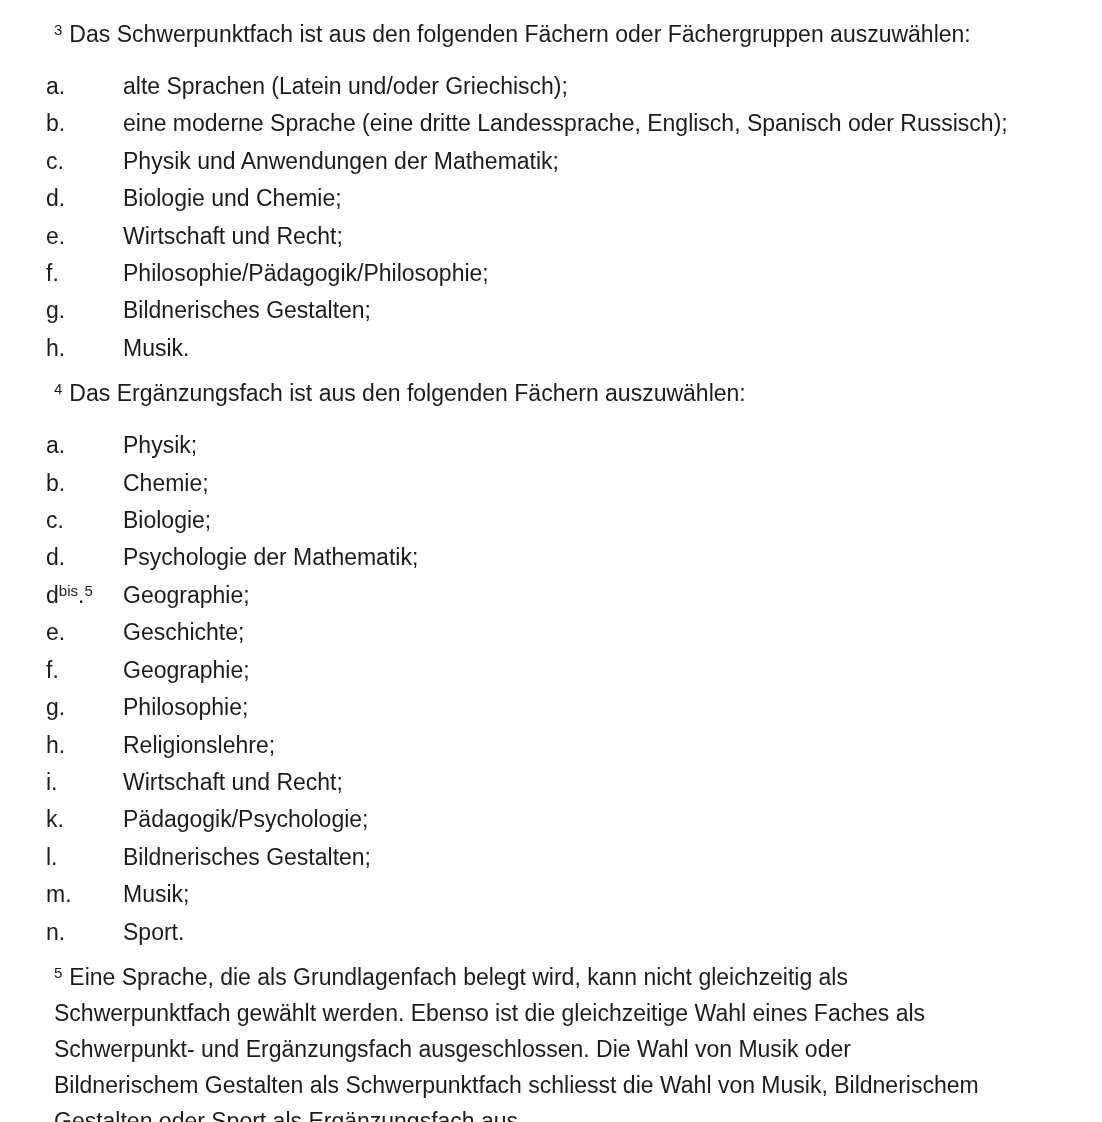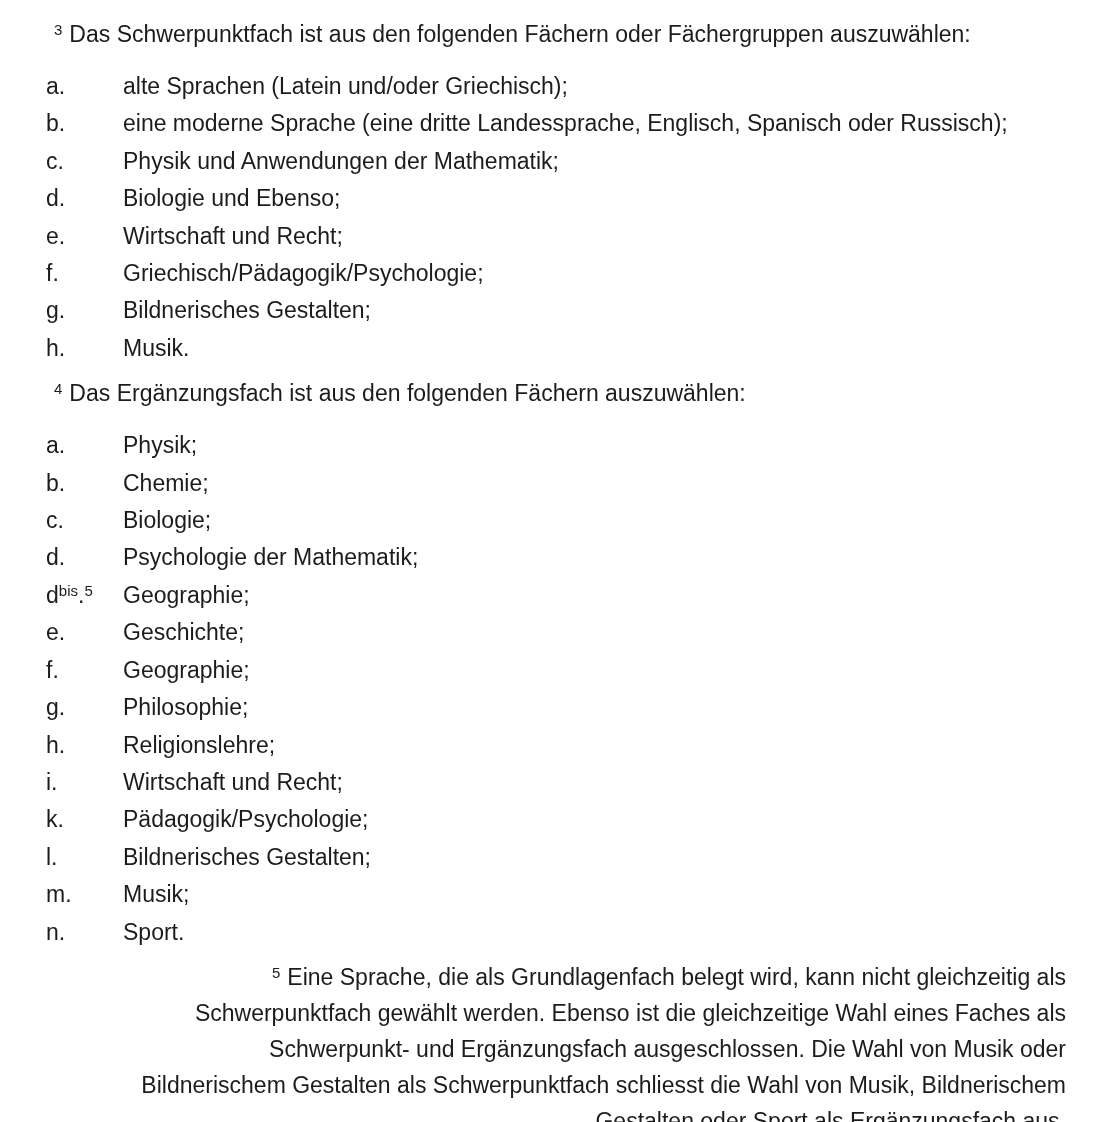--- a/index.html
+++ b/index.html
@@ -36,21 +36,20 @@
   }
   .list-item {
     display: grid;
     grid-template-columns: 77px 1fr;
     line-height: 37.4px;
   }
   .item-label { white-space: nowrap; }
   .para-block .line {
     display: block;
     line-height: 36px;
-    text-align: right;
   }
 </style>
 </head>
 <body>
 
 <main>
 
   <p class="para">
     <sup class="marker">3</sup><span>Das Schwerpunktfach ist aus den folgenden Fächern oder Fächergruppen auszuwählen:</span>
   </p>
@@ -63,29 +62,29 @@
       <li class="list-item">
         <span class="item-label">b.</span>
         <span class="item-text">eine moderne Sprache (eine dritte Landessprache, Englisch, Spanisch oder Russisch);</span>
       </li>
       <li class="list-item">
         <span class="item-label">c.</span>
         <span class="item-text">Physik und Anwendungen der Mathematik;</span>
       </li>
       <li class="list-item">
         <span class="item-label">d.</span>
-        <span class="item-text">Biologie und Ebenso;</span>
+        <span class="item-text">Biologie und Chemie;</span>
       </li>
       <li class="list-item">
         <span class="item-label">e.</span>
         <span class="item-text">Wirtschaft und Recht;</span>
       </li>
       <li class="list-item">
         <span class="item-label">f.</span>
-        <span class="item-text">Griechisch/Pädagogik/Psychologie;</span>
+        <span class="item-text">Philosophie/Pädagogik/Philosophie;</span>
       </li>
       <li class="list-item">
         <span class="item-label">g.</span>
         <span class="item-text">Bildnerisches Gestalten;</span>
       </li>
       <li class="list-item">
         <span class="item-label">h.</span>
         <span class="item-text">Musik.</span>
       </li>
     </ol>

